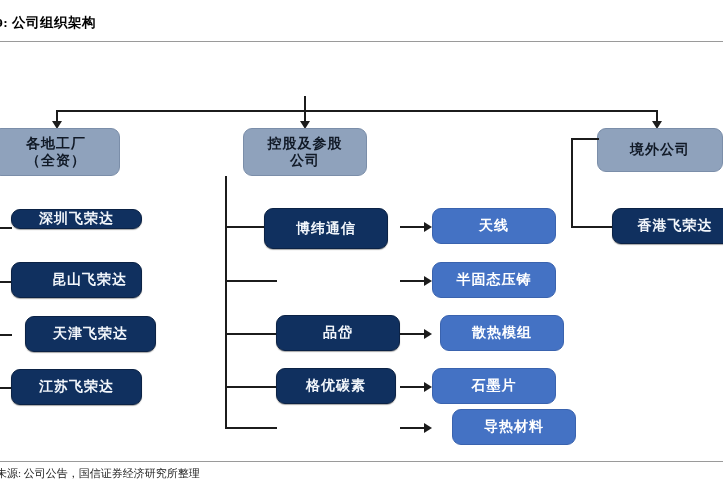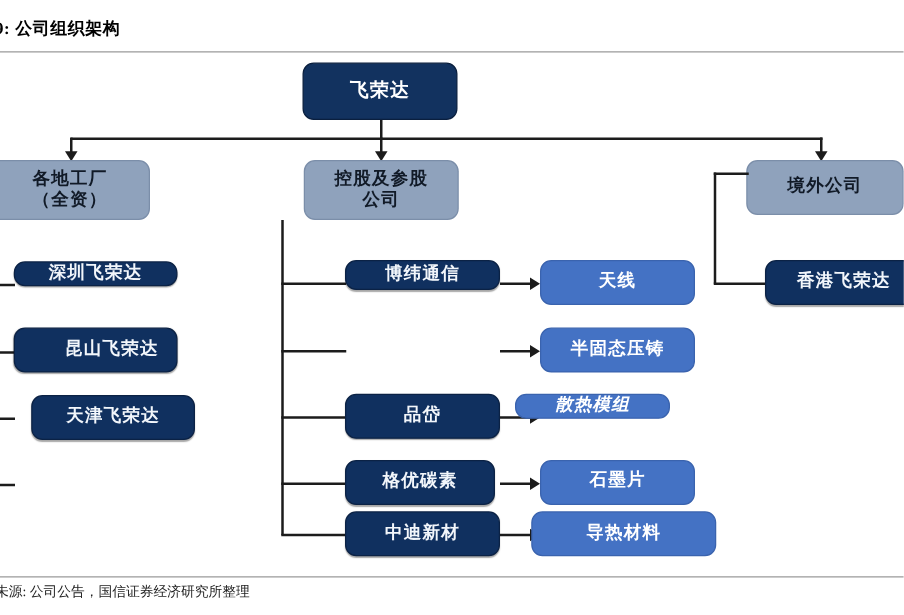--- a/index.html
+++ b/index.html
@@ -131,21 +131,20 @@
 </head>
 <body>
 
 <div id="title-bar">
   <div id="title-text">9: 公司组织架构</div>
 </div>
 <div id="title-rule"></div>
 
 <div id="chart-canvas">
 
-  <div class="node root" style="left:242px; top:8px; width:124px; height:46px;">飞荣达</div>
 
   <div class="line-v" style="left:304px; top:54px; height:15px;"></div>
 
   <div class="line-h" style="left:57px; top:68px; width:601px;"></div>
 
   <div class="line-v" style="left:56px; top:68px; height:12px;"></div>
   <div class="line-v" style="left:304px; top:68px; height:12px;"></div>
   <div class="line-v" style="left:656px; top:68px; height:12px;"></div>
   <div class="arrow-down" style="left:52px; top:79px;"></div>
   <div class="arrow-down" style="left:300px; top:79px;"></div>
@@ -160,49 +159,49 @@
 公司</div>
 
   <div class="line-h" style="left:-2px; top:185px; width:14px;"></div>
   <div class="line-h" style="left:-2px; top:239px; width:14px;"></div>
   <div class="line-h" style="left:-2px; top:292px; width:14px;"></div>
   <div class="line-h" style="left:-2px; top:345px; width:14px;"></div>
 
   <div class="node navy" style="left:11px; top:167px; width:131px; height:20px;">深圳飞荣达</div>
   <div class="node navy" style="left:11px; top:220px; width:131px; height:36px;padding-left:26px;">昆山飞荣达</div>
   <div class="node navy" style="left:25px; top:274px; width:131px; height:36px;">天津飞荣达</div>
+  <div class="node navy" style="left:11px; top:327px; width:131px; height:36px;">江苏飞荣达</div>
 
   <div class="line-v" style="left:225px; top:134px; height:252px;"></div>
   <div class="line-h" style="left:225px; top:184px; width:52px;"></div>
   <div class="line-h" style="left:225px; top:238px; width:52px;"></div>
   <div class="line-h" style="left:225px; top:291px; width:52px;"></div>
   <div class="line-h" style="left:225px; top:344px; width:52px;"></div>
   <div class="line-h" style="left:225px; top:385px; width:52px;"></div>
 
-  <div class="node navy" style="left:276px; top:166px; width:124px; height:24px;">博纬通信</div>
+  <div class="node navy" style="left:264px; top:166px; width:124px; height:41px;">博纬通信</div>
   <div class="node navy" style="left:276px; top:273px; width:124px; height:36px;">品岱</div>
   <div class="node navy" style="left:276px; top:326px; width:120px; height:36px;">格优碳素</div>
-  <div class="node navy" style="left:276px; top:367px; width:124px; height:36px;">中迪新材</div>
 
   <div class="line-h" style="left:400px; top:184px; width:26px;"></div>
   <div class="arrow-right" style="left:424px; top:180px;"></div>
   <div class="line-h" style="left:400px; top:238px; width:26px;"></div>
   <div class="arrow-right" style="left:424px; top:234px;"></div>
   <div class="line-h" style="left:400px; top:291px; width:26px;"></div>
   <div class="arrow-right" style="left:424px; top:287px;"></div>
   <div class="line-h" style="left:400px; top:344px; width:26px;"></div>
   <div class="arrow-right" style="left:424px; top:340px;"></div>
   <div class="line-h" style="left:400px; top:385px; width:26px;"></div>
   <div class="arrow-right" style="left:424px; top:381px;"></div>
 
   <div class="node blue" style="left:432px; top:166px; width:124px; height:36px;">天线</div>
   <div class="node blue" style="left:432px; top:220px; width:124px; height:36px;font-family:Liberation Serif, serif;">半固态压铸</div>
-  <div class="node blue" style="left:412px; top:273px; width:124px; height:20px;font-style:italic;">散热模组</div>
-  <div class="node blue" style="left:432px; top:326px; width:124px; height:36px;font-family:Liberation Mono, monospace;">石墨片</div>
-  <div class="node blue" style="left:425px; top:367px; width:148px; height:36px;">导热材料</div>
+  <div class="node blue" style="left:440px; top:273px; width:124px; height:36px;">散热模组</div>
+  <div class="node blue" style="left:432px; top:326px; width:124px; height:36px;">石墨片</div>
+  <div class="node blue" style="left:452px; top:367px; width:124px; height:36px;">导热材料</div>
 
   <div class="line-h" style="left:571px; top:96px; width:28px;"></div>
   <div class="line-v" style="left:571px; top:96px; height:89px;"></div>
   <div class="line-h" style="left:571px; top:184px; width:42px;"></div>
 
   <div class="node navy" style="left:612px; top:166px; width:126px; height:36px;">香港飞荣达</div>
 
 </div>
 
 <div id="footer-rule"></div>

